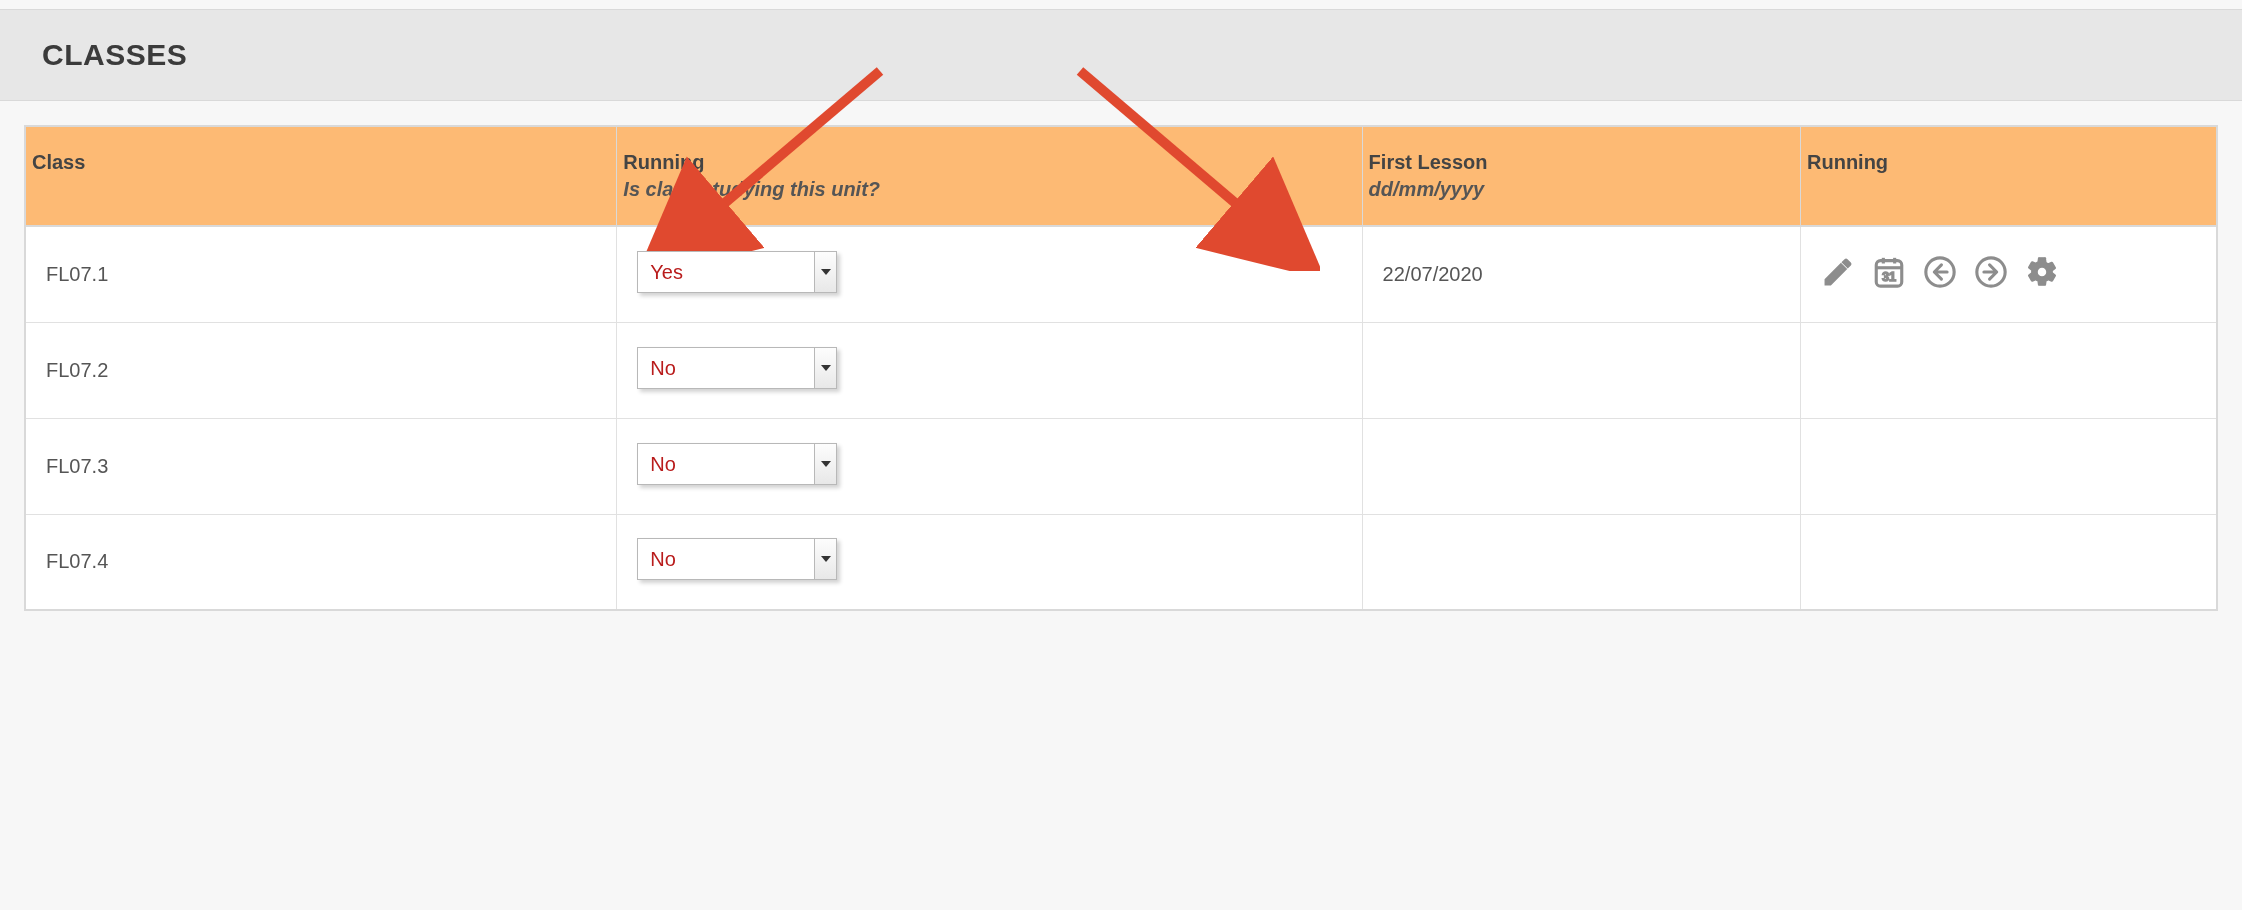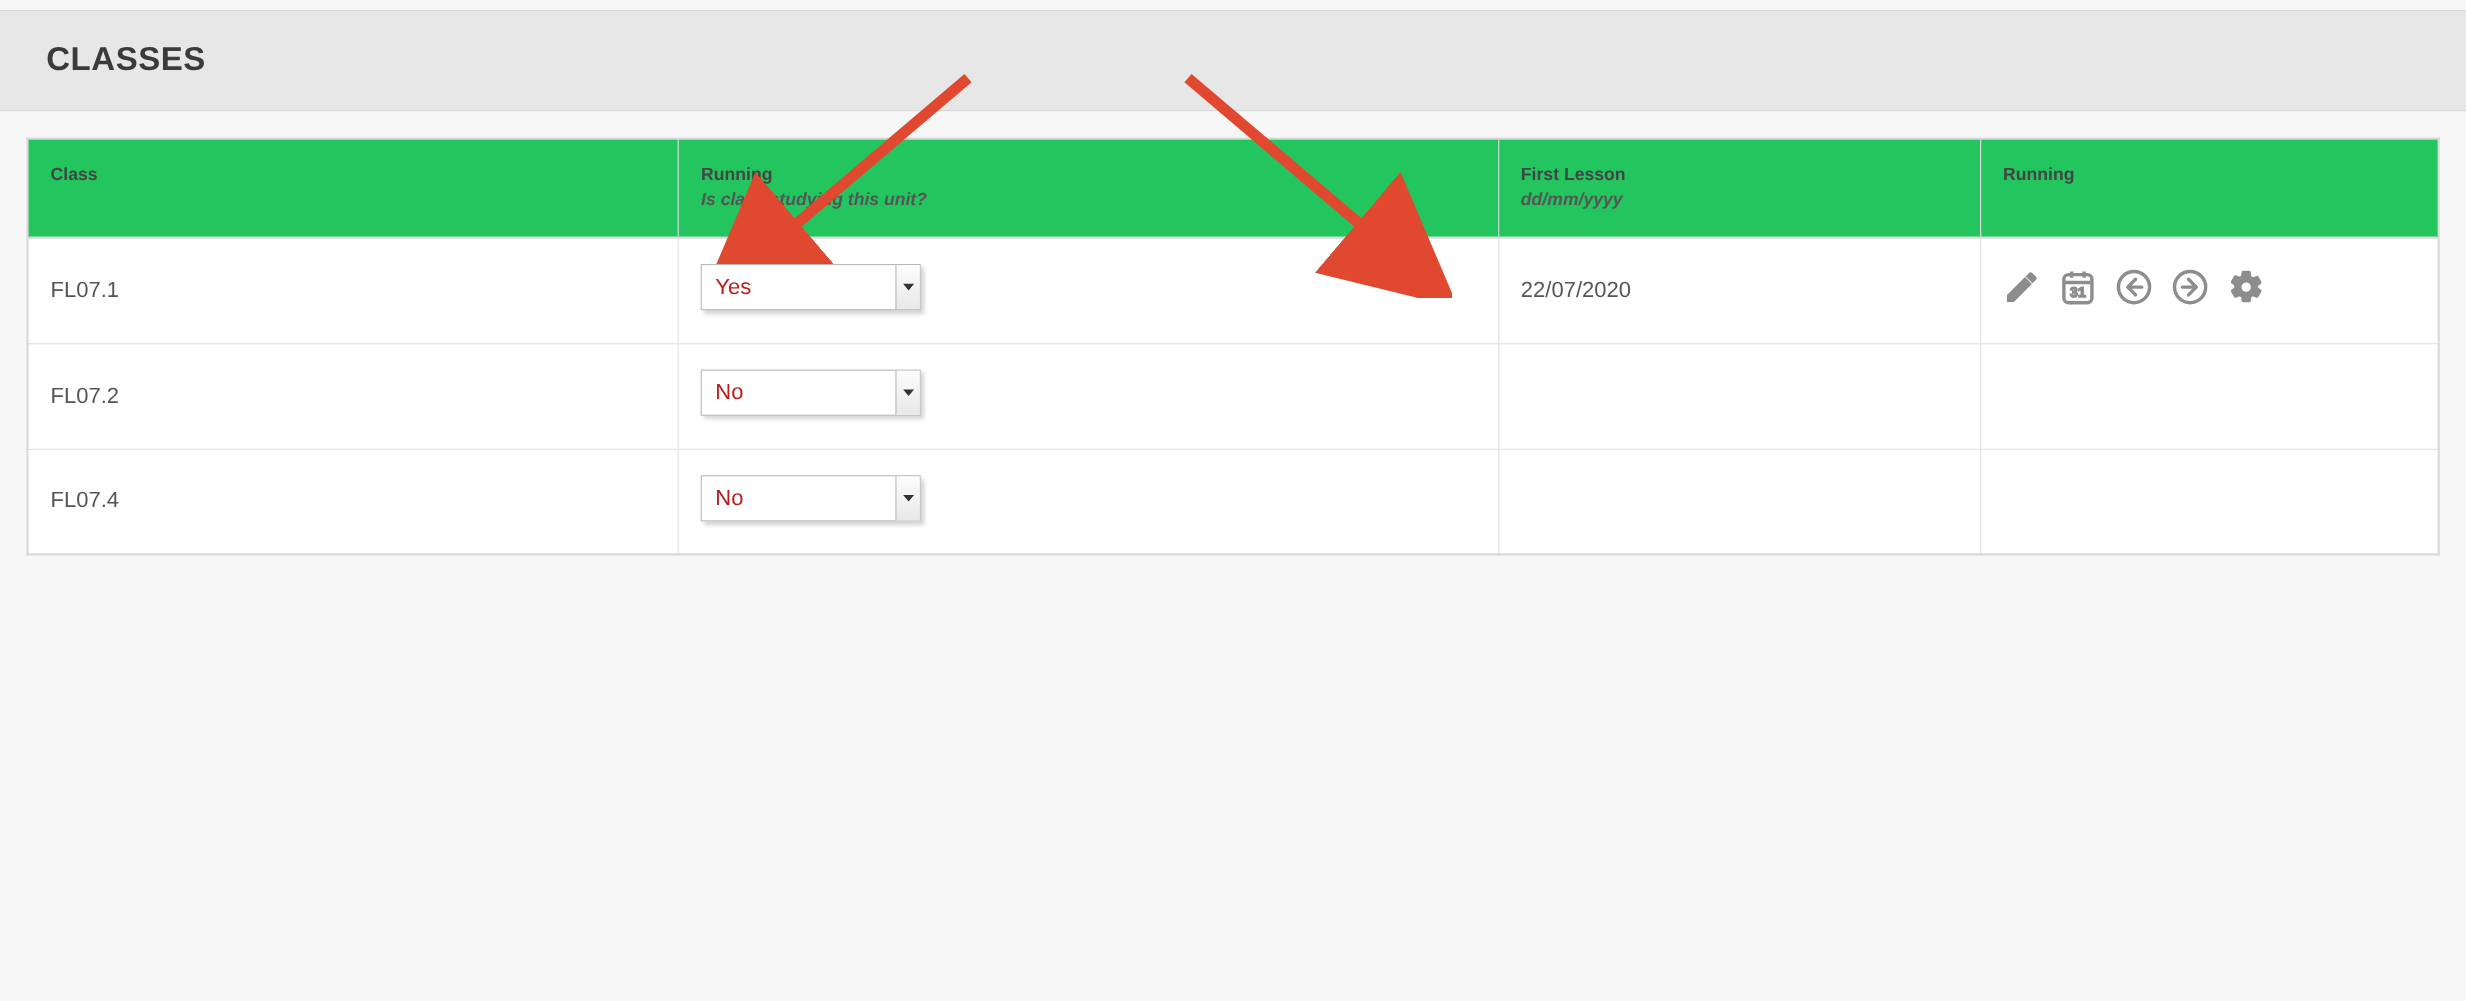--- a/index.html
+++ b/index.html
@@ -40,24 +40,24 @@
     padding: 24px;
     position: relative;
   }
   table.classes {
     width: 100%;
     border: 2px solid #d9d9d9;
     border-collapse: collapse;
     background: #fff;
   }
   table.classes thead th {
-    background: #22c55e;
+    background: #fdba74;
     text-align: left;
-    padding: 24px 20px;
-    font-size: 16px;
+    padding: 24px 6px;
+    font-size: 20px;
     color: #444;
     border-bottom: 2px solid #d9d9d9;
     border-right: 1px solid #d9d9d9;
     vertical-align: top;
   }
   table.classes thead th:last-child { border-right: none; }
   table.classes thead th .sub {
     display: block;
     font-weight: 700;
     font-style: italic;
@@ -259,20 +259,37 @@
       </div>
     </td>
     <td>
       <span></span>
     </td>
     <td>
       <div class="actions-icons"></div>
     </td>
   </tr>
 
+  <tr>
+    <td>
+      <span>FL07.3</span>
+    </td>
+    <td>
+      <div class="select-wrap">
+        <span class="value">No</span>
+        <span class="caret"></span>
+      </div>
+    </td>
+    <td>
+      <span></span>
+    </td>
+    <td>
+      <div class="actions-icons"></div>
+    </td>
+  </tr>
 
   <tr>
     <td>
       <span>FL07.4</span>
     </td>
     <td>
       <div class="select-wrap">
         <span class="value">No</span>
         <span class="caret"></span>
       </div>

